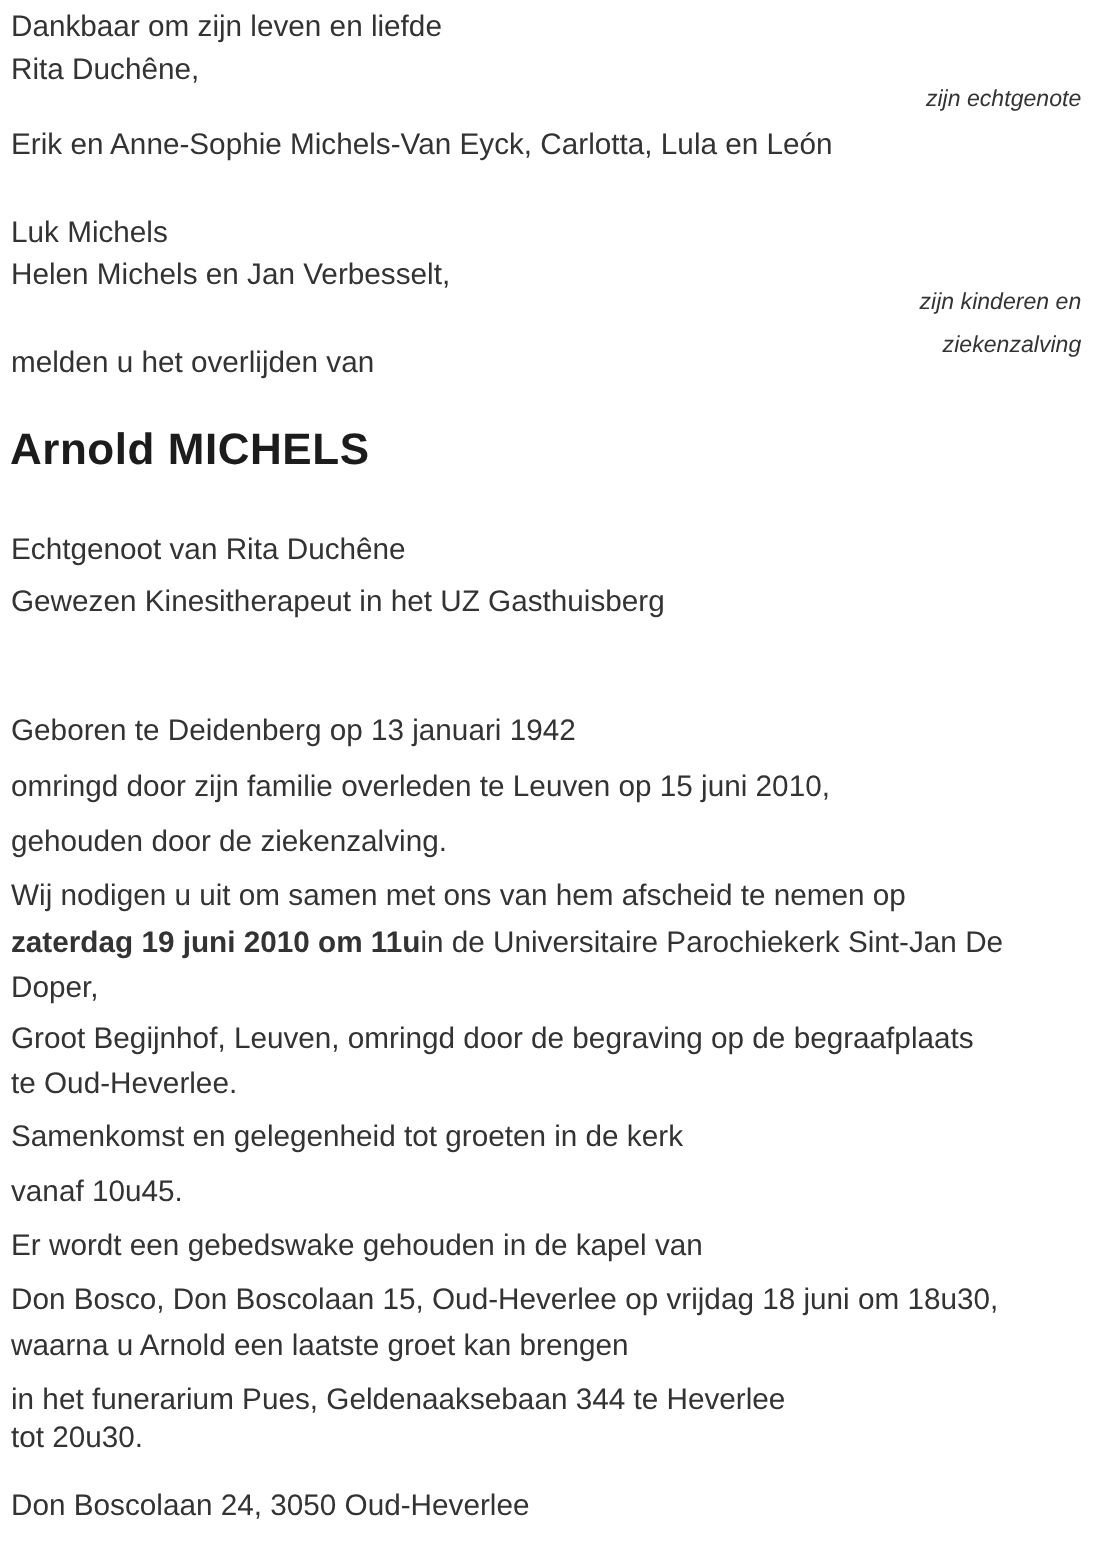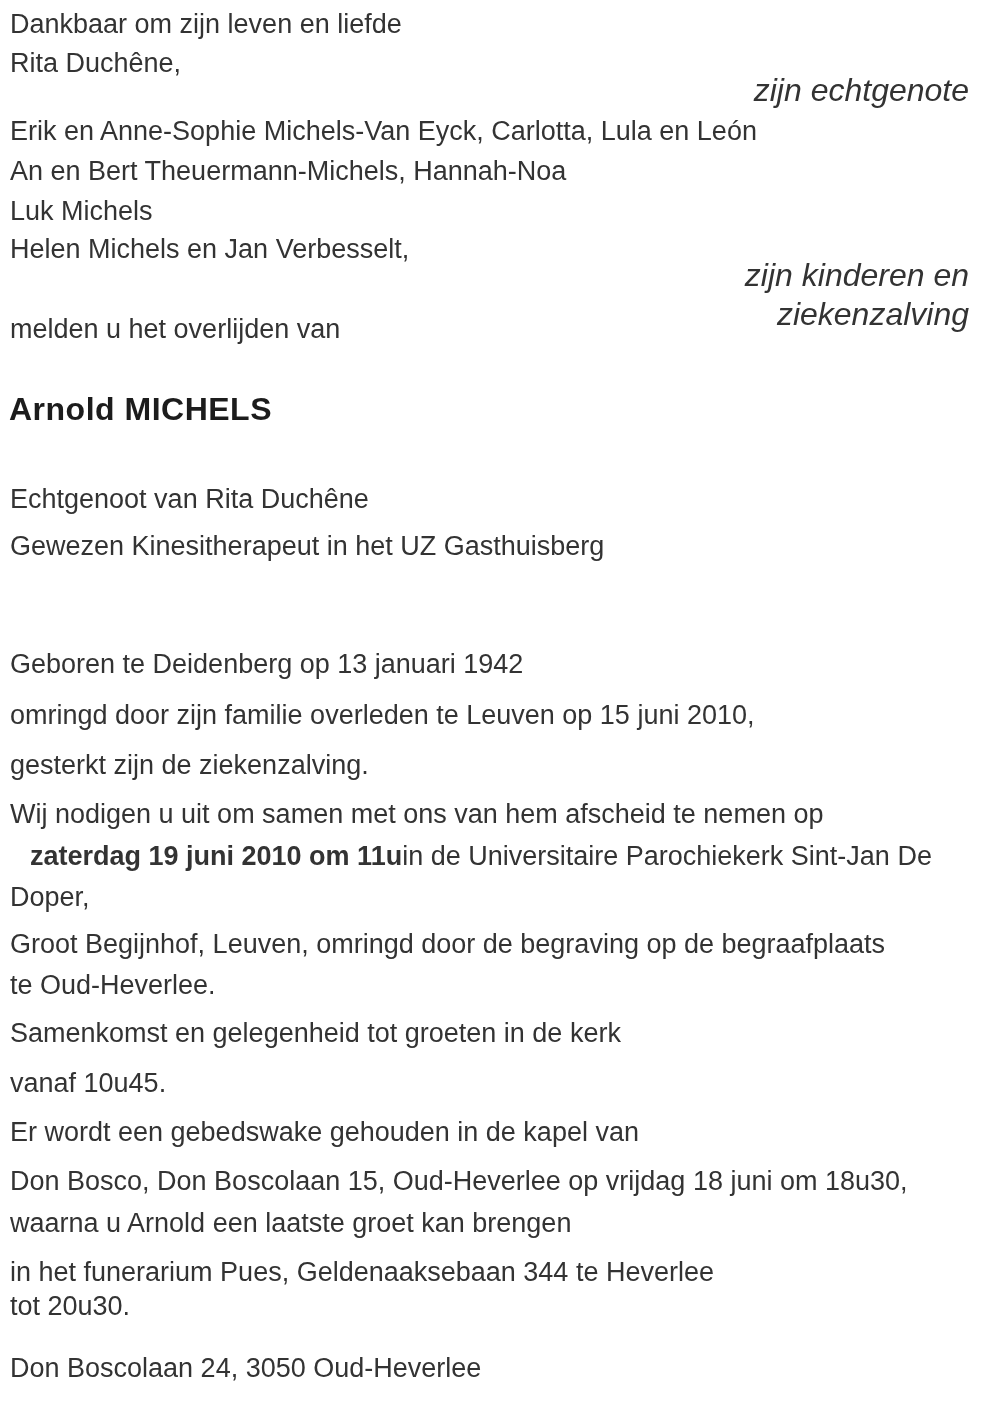--- a/index.html
+++ b/index.html
@@ -19,67 +19,66 @@
   .ln {
     position: absolute;
     left: 10px;
     font-size: 27px;
     line-height: 36px;
     white-space: nowrap;
     font-weight: 400;
   }
   .rt {
     position: absolute;
-    right: 31px;
-    font-size: 32px;
+    right: 17px;
+    font-size: 21px;
     line-height: 36px;
     font-style: italic;
     white-space: nowrap;
     text-align: right;
   }
   .title {
     position: absolute;
     left: 9px;
-    font-size: 32px;
+    font-size: 40px;
     line-height: 48px;
     font-weight: 700;
     color: #1c1c1c;
     white-space: nowrap;
     letter-spacing: 0.5px;
   }
-  .b { font-weight: 700; margin-left: 20px; }
+  .b { font-weight: 700; }
 </style>
 </head>
 <body>
 
 <div class="page">
 
   <div class="ln" style="top:6px">Dankbaar om zijn leven en liefde</div>
   <div class="ln" style="top:45px">Rita Duchêne,</div>
 
   <div class="rt" style="top:72px">zijn echtgenote</div>
 
   <div class="ln" style="top:113px">Erik en Anne-Sophie Michels-Van Eyck, Carlotta, Lula en León</div>
-  <div class="ln" style="top:153px">An en Bert Theuermann-Michels, Hannah-Noa</div>
   <div class="ln" style="top:193px">Luk Michels</div>
   <div class="ln" style="top:231px">Helen Michels en Jan Verbesselt,</div>
 
   <div class="rt" style="top:257px">zijn kinderen en</div>
   <div class="rt" style="top:296px">ziekenzalving</div>
 
   <div class="ln" style="top:311px">melden u het overlijden van</div>
 
   <div class="title" style="top:385px">Arnold MICHELS</div>
 
   <div class="ln" style="top:481px">Echtgenoot van Rita Duchêne</div>
   <div class="ln" style="top:528px">Gewezen Kinesitherapeut in het UZ Gasthuisberg</div>
 
   <div class="ln" style="top:646px">Geboren te Deidenberg op 13 januari 1942</div>
   <div class="ln" style="top:697px">omringd door zijn familie overleden te Leuven op 15 juni 2010,</div>
-  <div class="ln" style="top:747px">gesterkt zijn de ziekenzalving.</div>
+  <div class="ln" style="top:747px">gehouden door de ziekenzalving.</div>
 
   <div class="ln" style="top:796px">Wij nodigen u uit om samen met ons van hem afscheid te nemen op</div>
   <div class="ln" style="top:838px">
     <span class="b">zaterdag 19 juni 2010 om 11u</span><span>in de Universitaire Parochiekerk Sint-Jan De</span>
   </div>
   <div class="ln" style="top:879px">Doper,</div>
 
   <div class="ln" style="top:926px">Groot Begijnhof, Leuven, omringd door de begraving op de begraafplaats</div>
   <div class="ln" style="top:967px">te Oud-Heverlee.</div>
 

